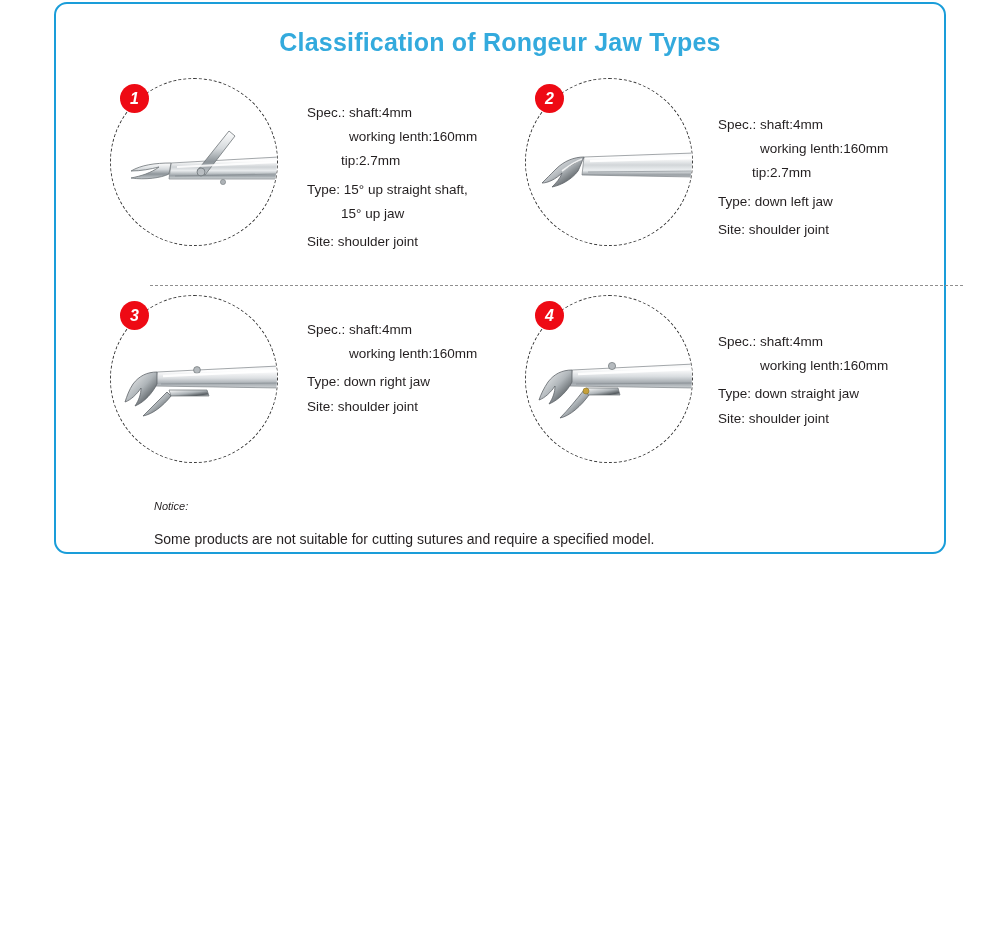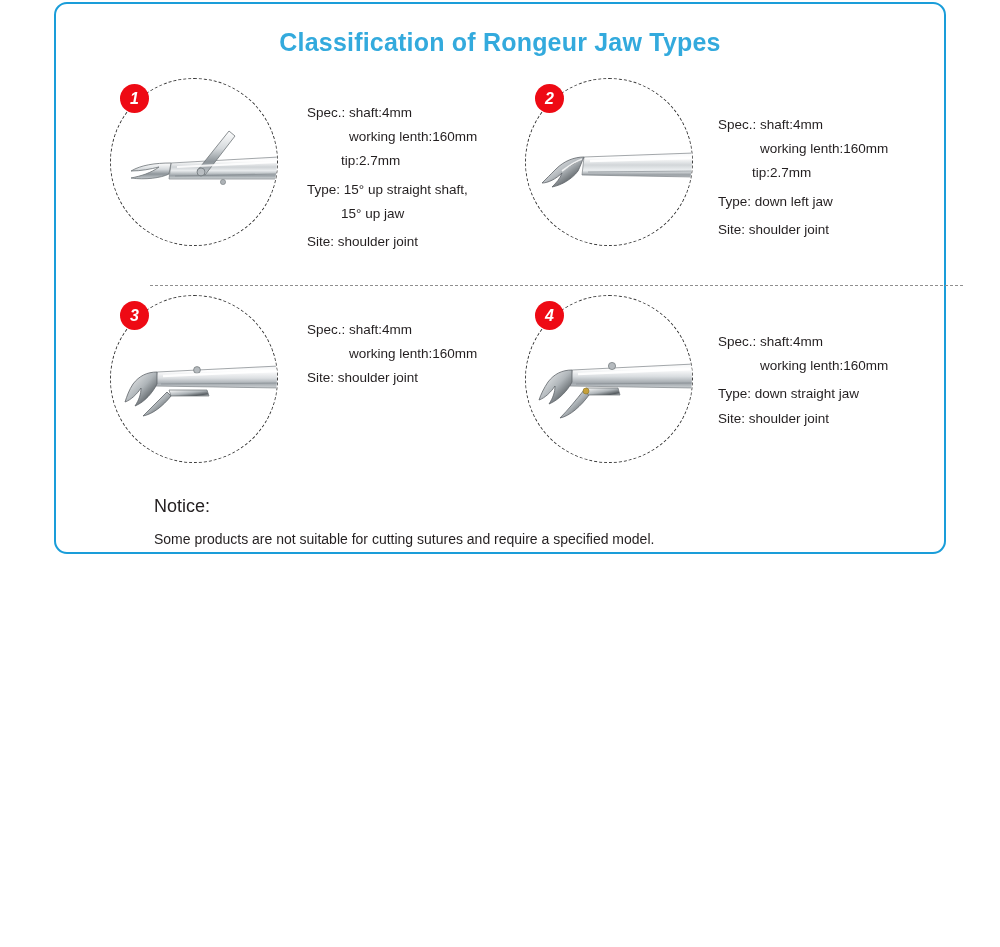--- a/index.html
+++ b/index.html
@@ -131,23 +131,24 @@
     border-top: 1px dashed #8f8f8f;
   }
 
   
   .notice {
     position: absolute;
     left: 98px;
     top: 490px;
   }
   .notice .notice-title {
-    font-size: 18px;
+    font-size: 11px;
     line-height: 24px;
     color: #231f20;
+    font-style: italic;
   }
   .notice .notice-text {
     margin-top: 10px;
     font-size: 14px;
     line-height: 22px;
     color: #231f20;
   }
 </style>
 </head>
 <body>
@@ -289,20 +290,21 @@
               <path d="M52 80 L166 75" stroke="#ffffff" stroke-width="2.4" opacity="0.9"></path>
               <path d="M50 88 L166 87" stroke="#81888d" stroke-width="1.1" opacity="0.55"></path>
             </svg>
           </div>
         </div>
         <div class="badge">3</div>
       </div>
       <div class="spec">
         <span class="line">Spec.: shaft:4mm</span>
         <span class="line indent">working lenth:160mm</span>
+        <span class="line gap">Type: down right jaw</span>
         <span class="line">Site: shoulder joint</span>
       </div>
     </div>
 
     <div class="item item-right">
       <div class="photo-wrap">
         <div class="photo-circle">
           <div class="photo-inner">
             <svg width="168" height="168" viewBox="0 0 168 168" xmlns="http://www.w3.org/2000/svg">
               <defs>

